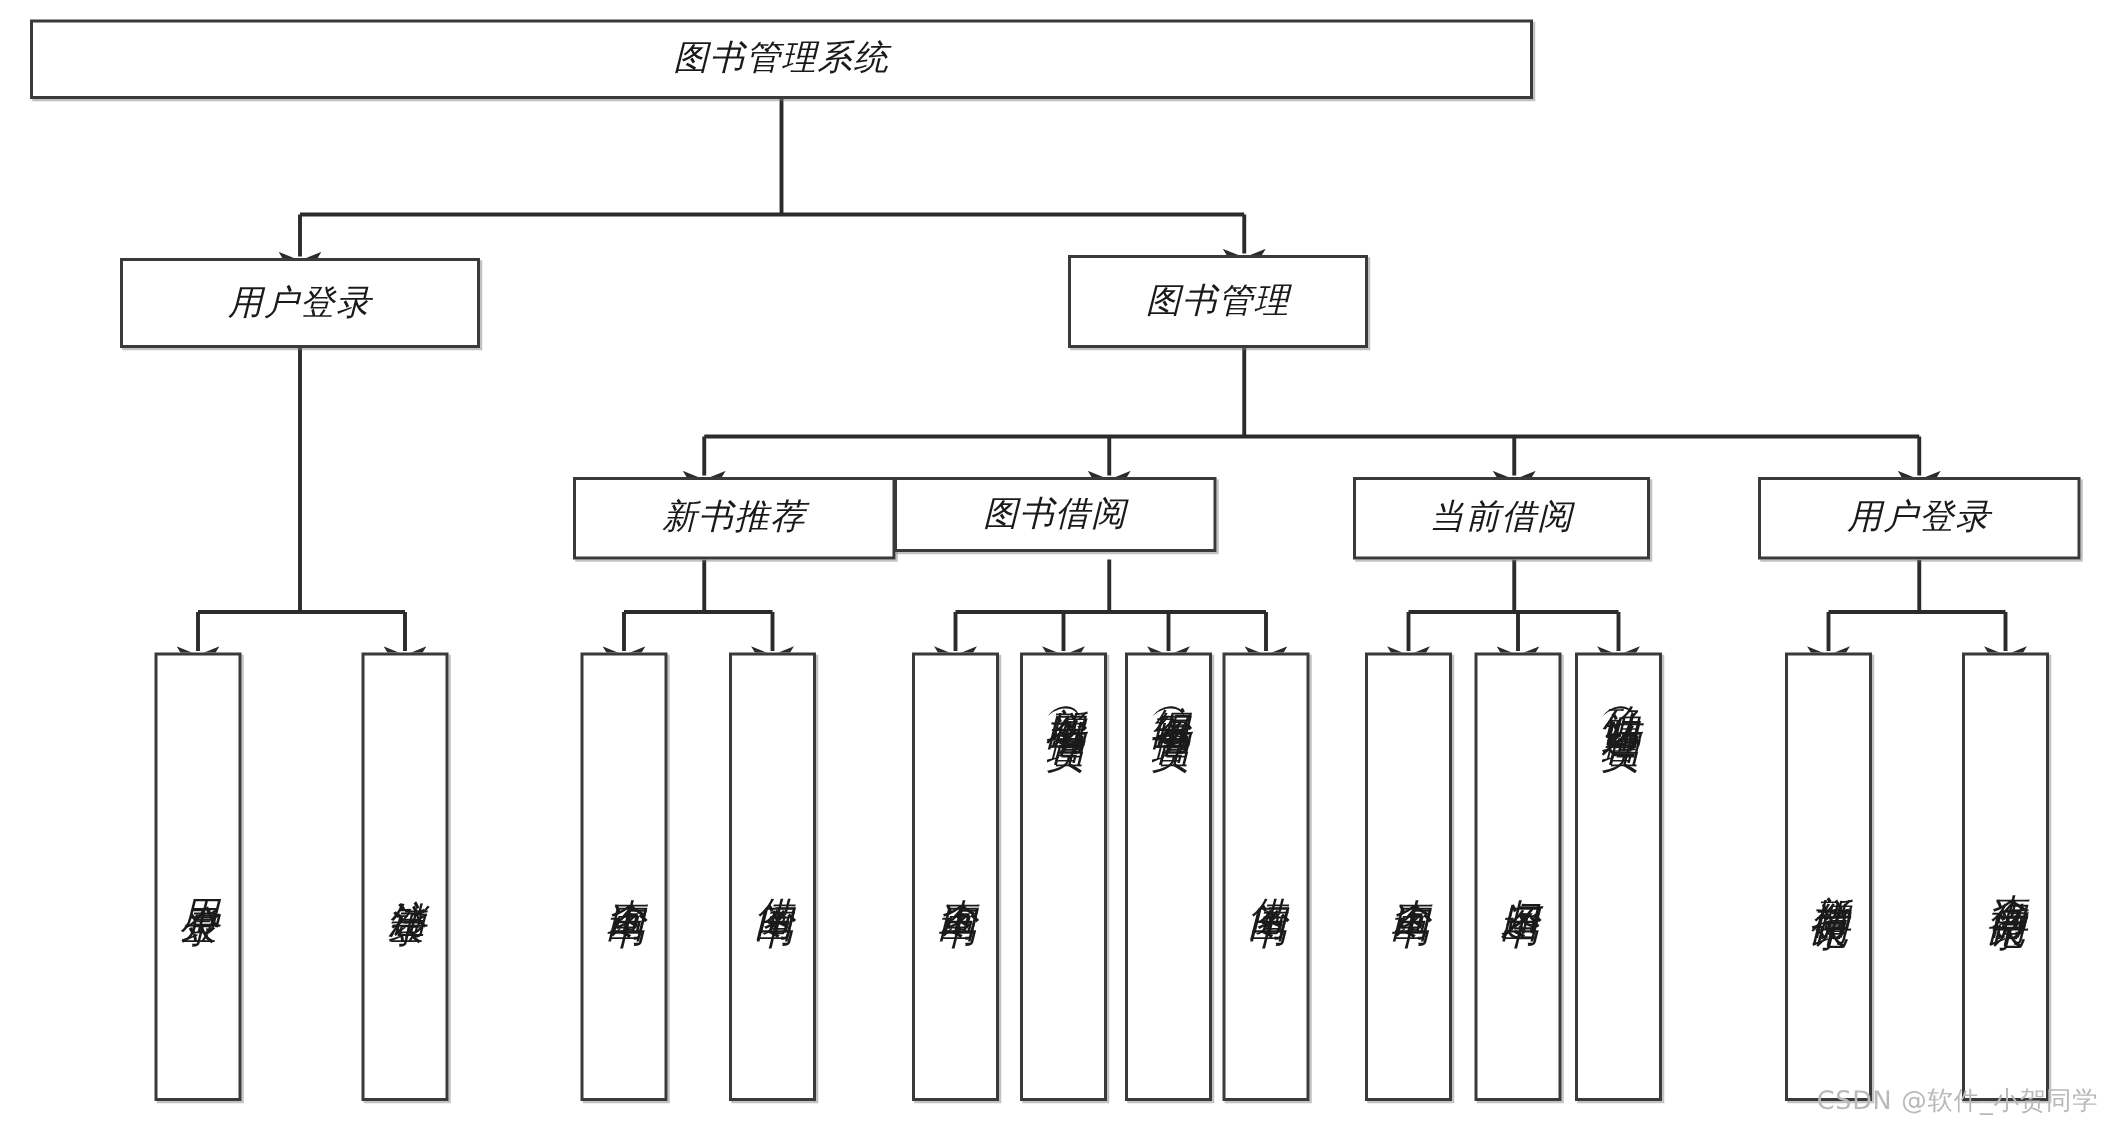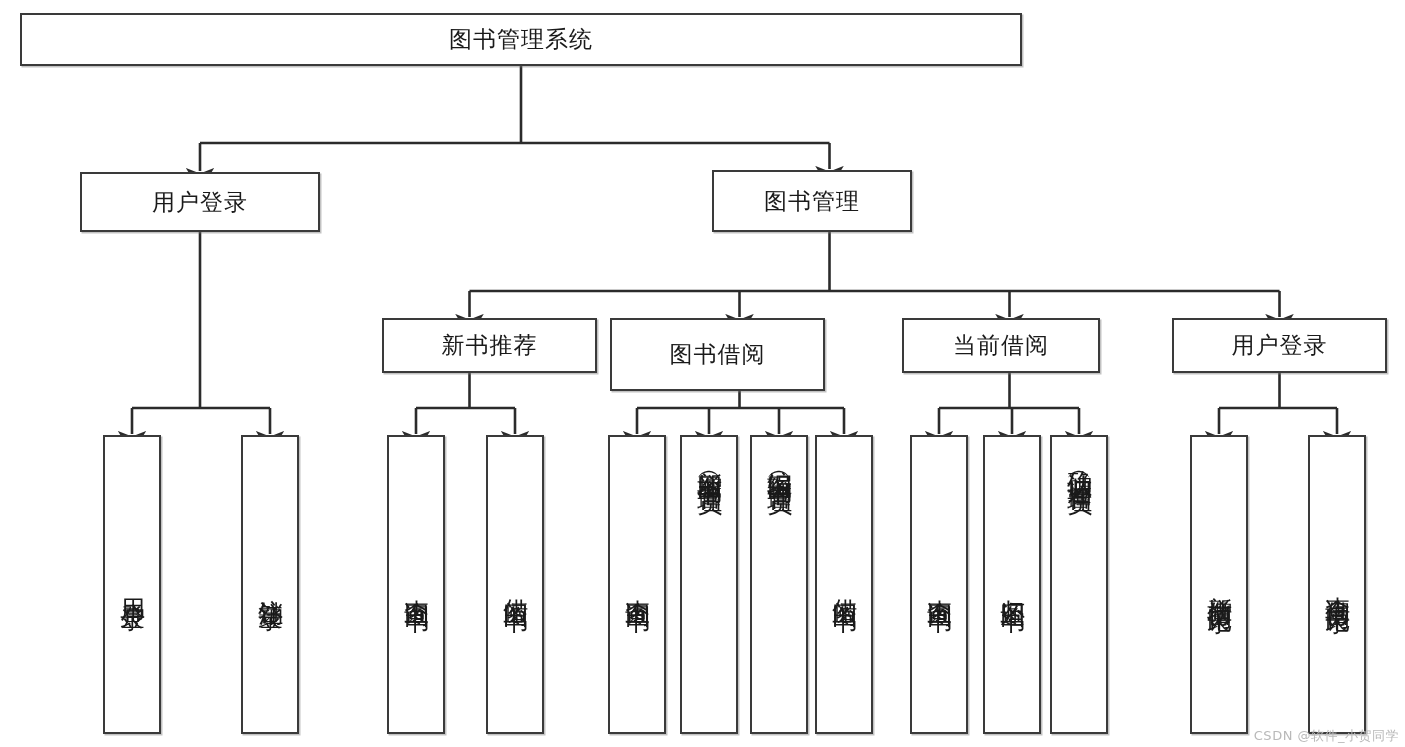--- a/index.html
+++ b/index.html
@@ -4,28 +4,28 @@
 <style>
   html,body{margin:0;padding:0;background:#ffffff;}
   body{width:1405px;height:747px;overflow:hidden;
        font-family:"DejaVu Sans","Liberation Sans",sans-serif;}
   #stage{position:relative;width:1405px;height:747px;background:#fff;}
   svg#wires{position:absolute;left:0;top:0;width:1405px;height:747px;}
   .node{position:absolute;box-sizing:border-box;background:#ffffff;
         border:2.5px solid #3a3a3a;display:flex;align-items:center;
         justify-content:center;color:#1a1a1a;}
   .node.shadowed{box-shadow:1.5px 1.5px 0 rgba(120,120,120,.45);}
-  .node .label{display:block;text-align:right;line-height:1.05;}
+  .node .label{display:block;text-align:right;line-height:1.05;font-style:italic;}
   .node.horiz .label{font-size:23px;letter-spacing:1px;}
   .node.vert{align-items:flex-start;padding-top:14px;}
   .node.vert .label{writing-mode:vertical-rl;text-orientation:upright;
         font-size:25px;line-height:1.30;letter-spacing:3px;
         white-space:nowrap;margin:0 auto;}
   .node.vert.mid{align-items:center;padding-top:0;}
-  #watermark{position:absolute;right:6px;bottom:2px;font-size:13px;
+  #watermark{position:absolute;right:6px;bottom:2px;font-size:17px;
         color:#b9b9b9;white-space:nowrap;letter-spacing:.5px;}
 </style>
 </head>
 <body>
 
 <div id="stage">
   <svg id="wires" viewBox="0 0 1405 747">
     <defs>
       <marker id="arrow" markerWidth="9" markerHeight="11" refX="1.2" refY="5.5" orient="auto" markerUnits="strokeWidth">
         <path d="M0,0 L9,5.5 L0,11 L2.2,5.5 z" fill="#2b2b2b"></path>
@@ -74,21 +74,21 @@
       </div>
       <div class="node shadowed horiz" style="left: 80px; top: 172px; width: 240px; height: 60px;">
         <span class="label">用户登录</span>
       </div>
       <div class="node shadowed horiz" style="left: 712px; top: 170px; width: 200px; height: 62px;">
         <span class="label">图书管理</span>
       </div>
       <div class="node shadowed horiz" style="left: 382px; top: 318px; width: 215px; height: 55px;">
         <span class="label">新书推荐</span>
       </div>
-      <div class="node shadowed horiz" style="left: 610px; top: 318px; width: 215px; height: 73px;">
+      <div class="node shadowed horiz" style="left: 596px; top: 318px; width: 215px; height: 50px;">
         <span class="label">图书借阅</span>
       </div>
       <div class="node shadowed horiz" style="left: 902px; top: 318px; width: 198px; height: 55px;">
         <span class="label">当前借阅</span>
       </div>
       <div class="node shadowed horiz" style="left: 1172px; top: 318px; width: 215px; height: 55px;">
         <span class="label">用户登录</span>
       </div>
       <div class="node shadowed vert mid" style="left: 103px; top: 435px; width: 58px; height: 299px;">
         <span class="label">用户登录</span>

